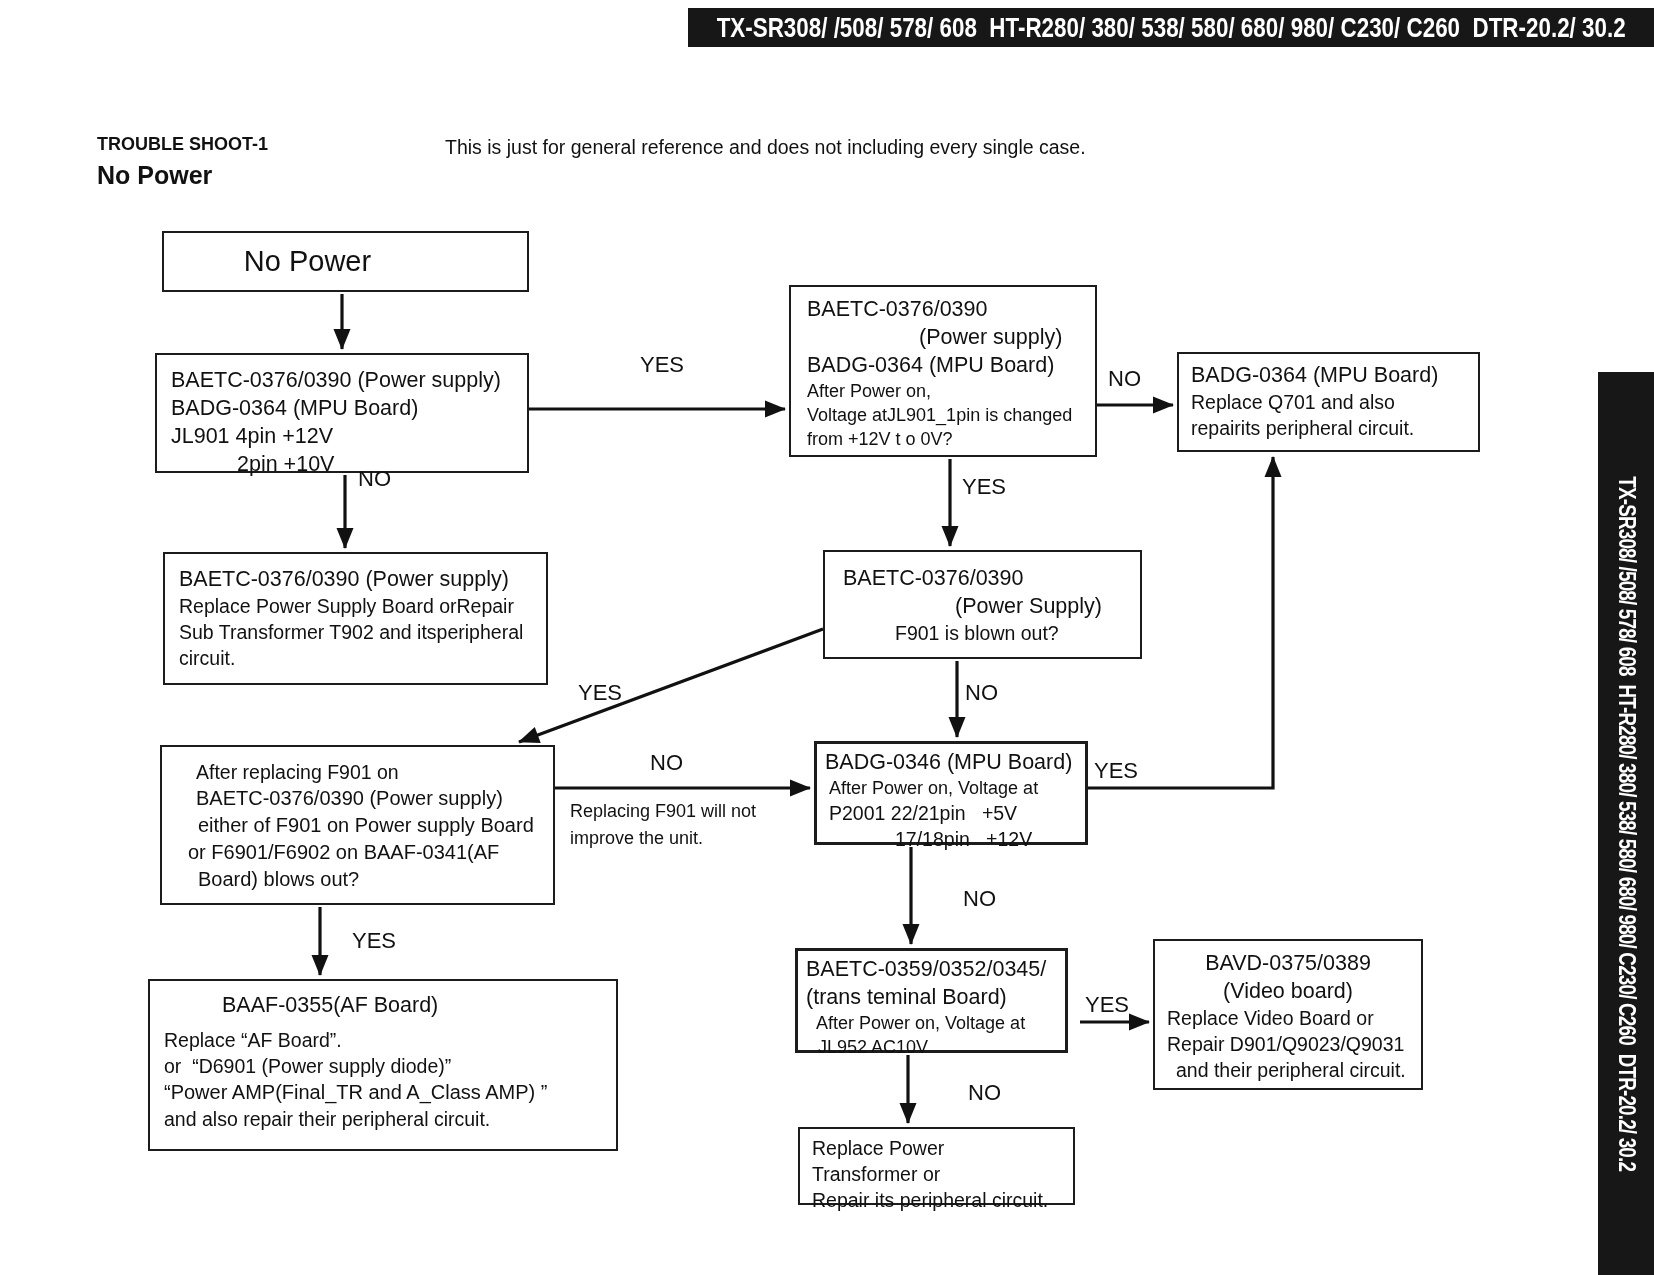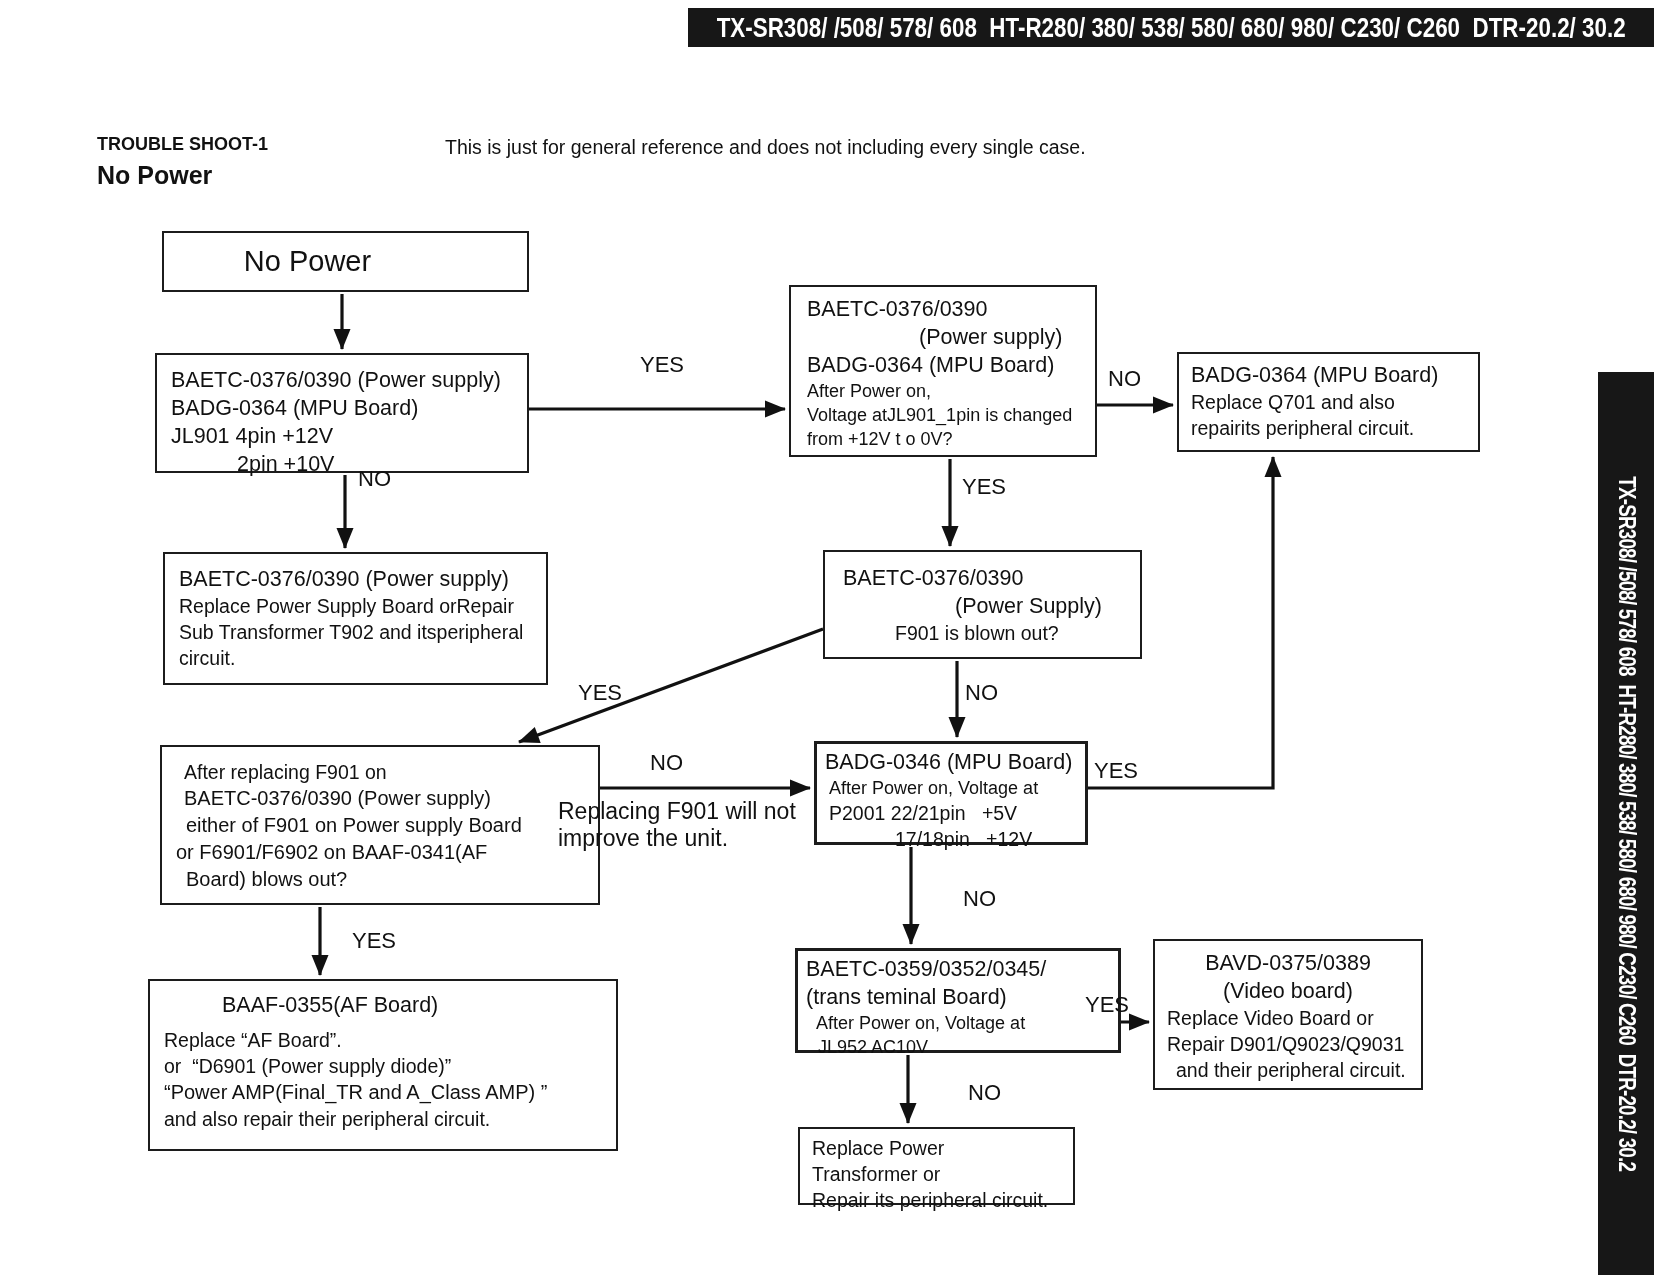--- a/index.html
+++ b/index.html
@@ -24,21 +24,21 @@
   .fbox{position:absolute;background:#fff;border:2px solid #1c1c1c;box-sizing:border-box;}
   .fbox div{white-space:pre;}
   .t29{font-size:29px;}
   .t21{font-size:21.5px;line-height:28px;}
   .t20{font-size:20px;line-height:27px;}
   .t19{font-size:19.5px;line-height:26px;}
   .t18{font-size:18px;line-height:24px;}
   .center{text-align:center;}
   
   .elabel{position:absolute;font-size:22px;}
-  .note{position:absolute;font-size:23px;line-height:27px;}
+  .note{position:absolute;font-size:18px;line-height:27px;margin-left:12px;}
   svg.connectors{position:absolute;left:0;top:0;pointer-events:none;}
 </style>
 </head>
 <body>
 
 <div id="page">
 
   <svg class="connectors" width="1654" height="1275" viewBox="0 0 1654 1275">
     <defs>
       <marker id="ah" markerUnits="userSpaceOnUse" markerWidth="26" markerHeight="22" refX="21" refY="9.5" orient="auto">
@@ -107,36 +107,36 @@
     <div class="t19">Sub Transformer T902 and itsperipheral</div>
     <div class="t19">circuit.</div>
   </div>
 
   <div class="fbox" style="left:823px;top:550px;width:319px;height:109px;padding:12px 0 0 18px;">
     <div class="t21">BAETC-0376/0390</div>
     <div class="t21" style="padding-left:112px;">(Power Supply)</div>
     <div class="t19" style="padding-left:52px;">F901 is blown out?</div>
   </div>
 
-  <div class="fbox" style="left:160px;top:745px;width:440px;height:160px;padding:12px 0 0 12px;">
+  <div class="fbox" style="left:160px;top:745px;width:395px;height:160px;padding:12px 0 0 24px;">
     <div class="t19" style="padding-left:10px;">After replacing F901 on</div>
     <div class="t20" style="padding-left:10px;">BAETC-0376/0390 (Power supply)</div>
     <div class="t20" style="padding-left:12px;">either of F901 on Power supply Board</div>
     <div class="t20" style="padding-left:2px;">or F6901/F6902 on BAAF-0341(AF</div>
     <div class="t20" style="padding-left:12px;">Board) blows out?</div>
   </div>
 
   <div class="fbox" style="left:814px;top:741px;width:274px;height:104px;padding:4px 0 0 8px;border-width:3px;">
     <div class="t21">BADG-0346 (MPU Board)</div>
     <div class="t18" style="padding-left:4px;">After Power on, Voltage at</div>
     <div class="t19" style="padding-left:4px;">P2001 22/21pin   +5V</div>
     <div class="t19" style="padding-left:70px;">17/18pin   +12V</div>
   </div>
 
-  <div class="fbox" style="left:795px;top:948px;width:326px;height:105px;padding:4px 0 0 8px;border-width:3px;">
+  <div class="fbox" style="left:795px;top:948px;width:273px;height:105px;padding:4px 0 0 8px;border-width:3px;">
     <div class="t21">BAETC-0359/0352/0345/</div>
     <div class="t21">(trans teminal Board)</div>
     <div class="t18" style="padding-left:10px;">After Power on, Voltage at</div>
     <div class="t18" style="padding-left:12px;">JL952 AC10V</div>
   </div>
 
   <div class="fbox" style="left:1153px;top:939px;width:270px;height:151px;padding:8px 0 0 0;">
     <div class="t21 center">BAVD-0375/0389</div>
     <div class="t21 center">(Video board)</div>
     <div class="t19" style="padding-left:12px;">Replace Video Board or</div>

